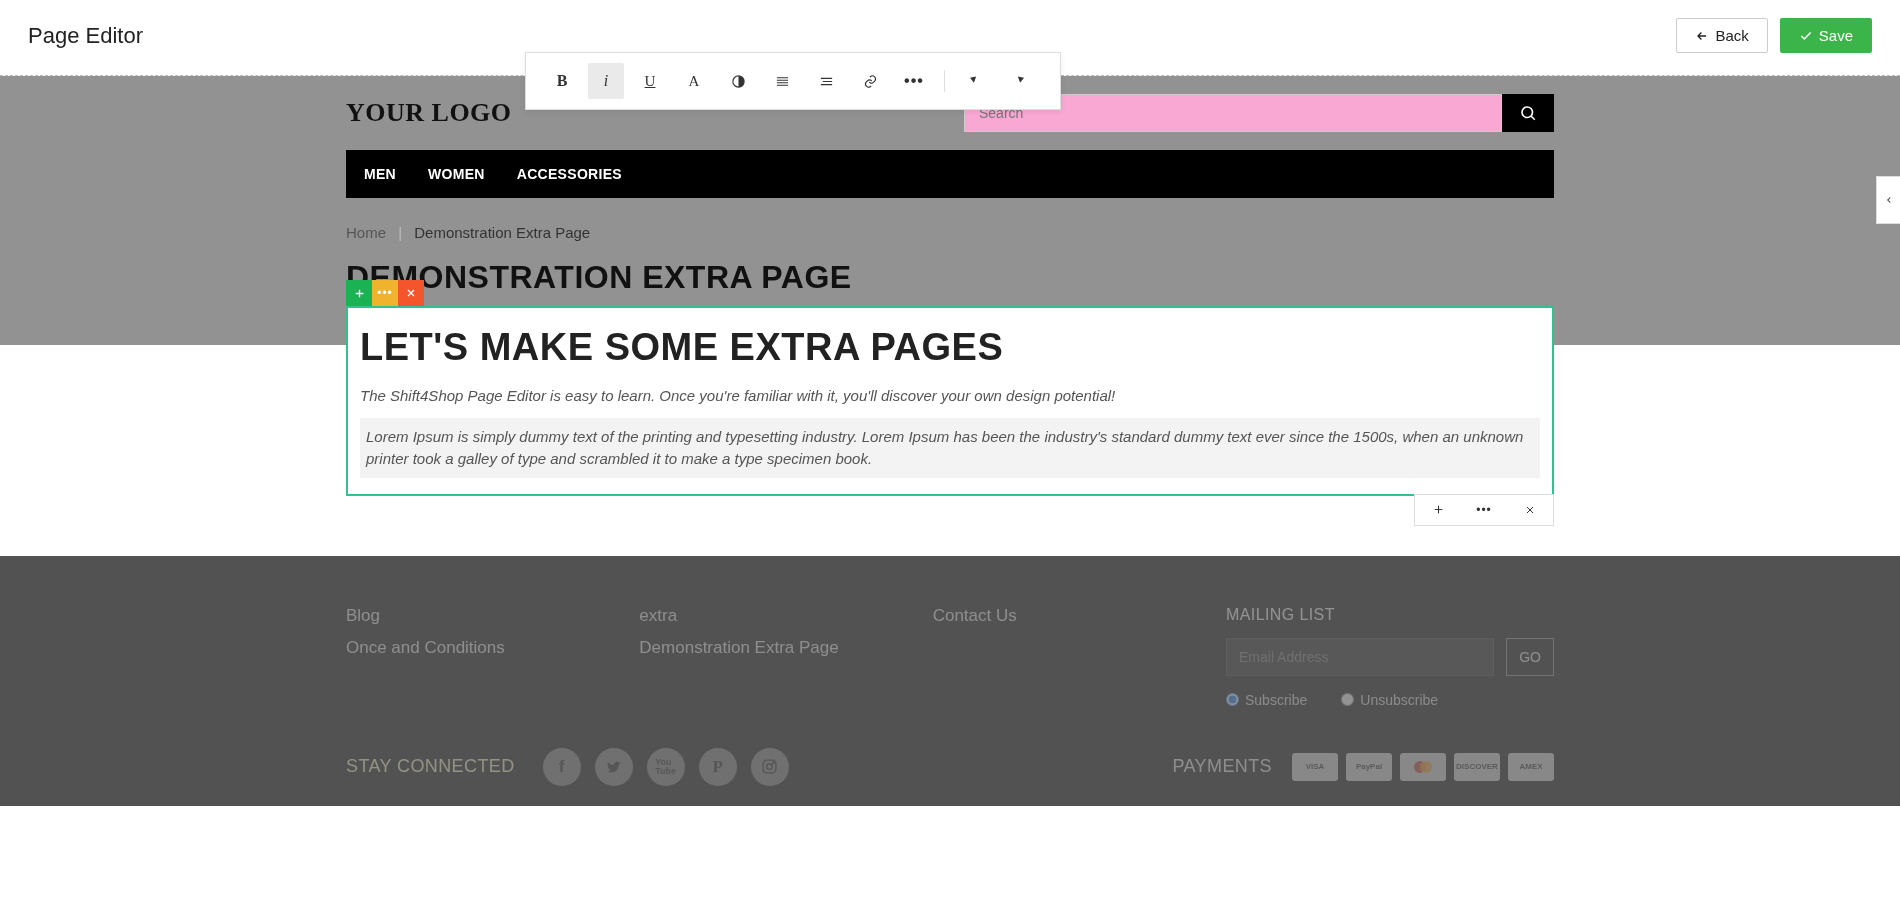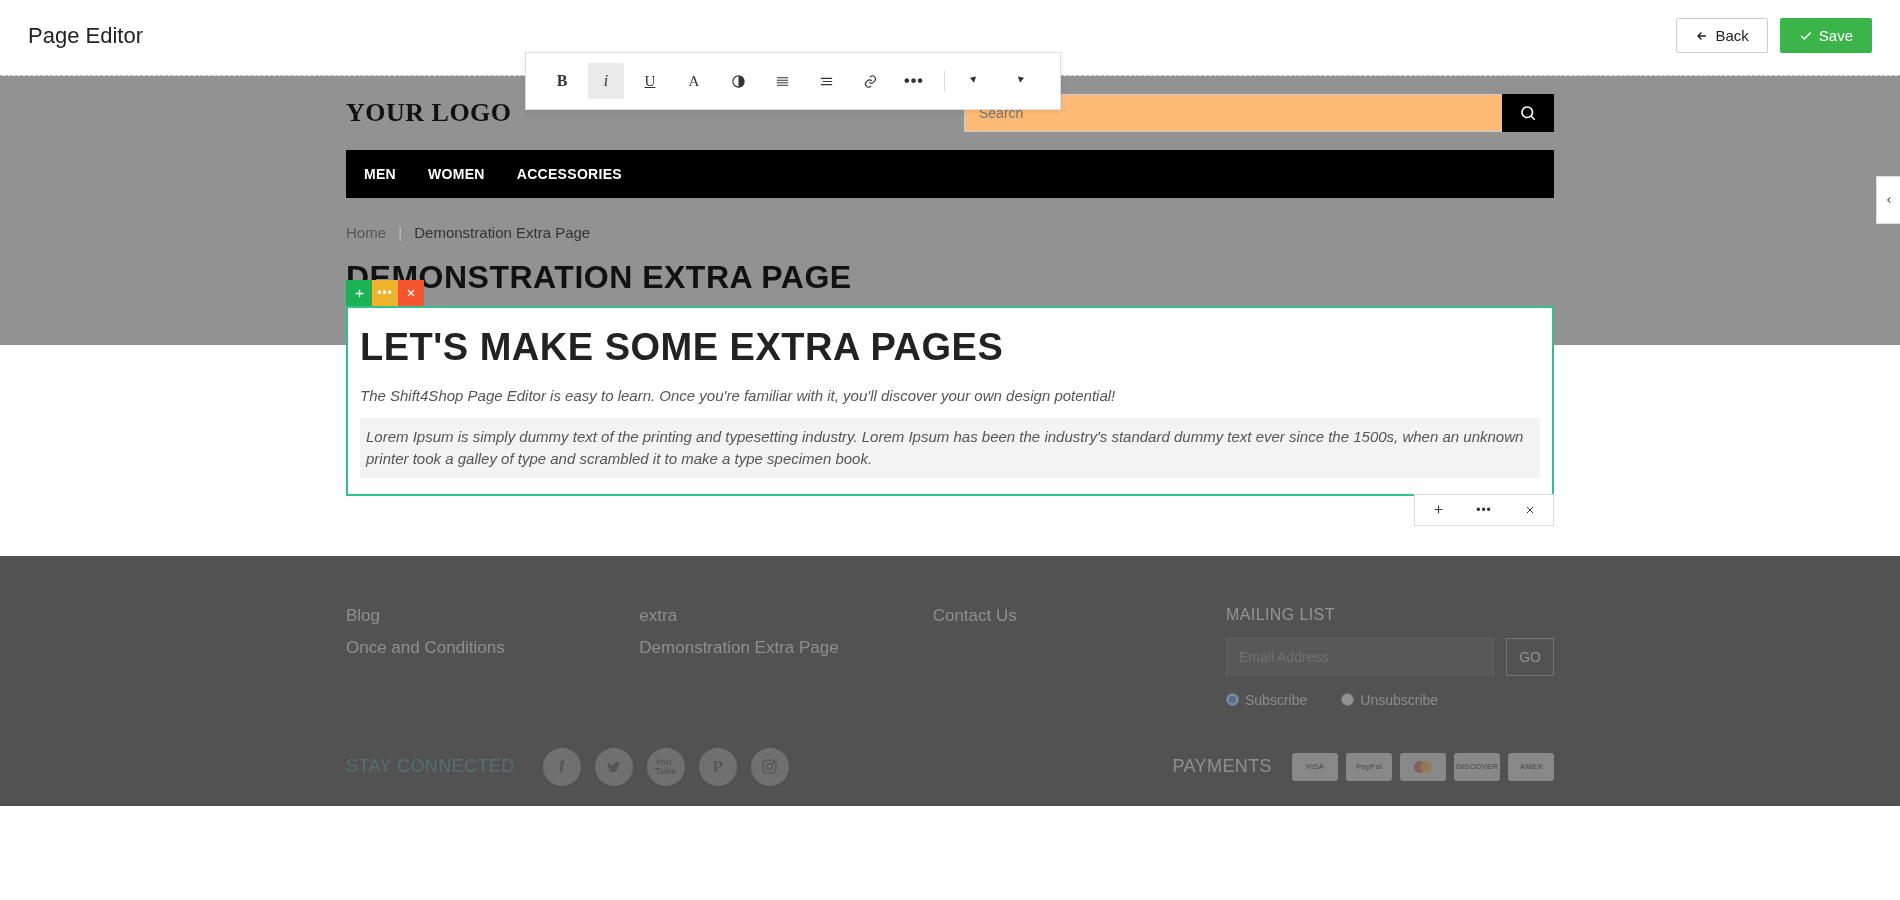--- a/index.html
+++ b/index.html
@@ -21,21 +21,21 @@
 .preview-wrapper { position: relative; background: #fff; }
 .preview-dim { position: absolute; left: 0; right: 0; background: rgba(140,140,140,0.95); z-index: 1; }
 .preview-dim.top { top: 0; height: 269px; }
 .preview-content { position: relative; z-index: 2; }
 .page-inner { max-width: 1208px; margin: 0 auto; }
 
 
 .site-header-row { display: flex; align-items: center; gap: 40px; padding: 18px 0; }
 .logo { font-family: Georgia, 'Times New Roman', serif; font-weight: 700; font-size: 26px; letter-spacing: 0.5px; color: #111; }
 .search-wrap { flex: 1; display: flex; max-width: 590px; margin-left: auto; }
-.search-input { flex: 1; padding: 10px 14px; border: 1px solid #ccc; background: #fdba74; font-size: 14px; color: #333; }
+.search-input { flex: 1; padding: 10px 14px; border: 1px solid #ccc; background: #f9a8d4; font-size: 14px; color: #333; }
 .search-btn { width: 52px; background: #000; border: none; display: flex; align-items: center; justify-content: center; cursor: pointer; }
 
 
 .nav-bar { background: #000; display: flex; gap: 32px; padding: 16px 18px; }
 .nav-item { color: #fff; font-size: 14px; font-weight: 600; letter-spacing: 0.3px; cursor: pointer; }
 
 
 .breadcrumb { padding: 26px 0 18px 0; font-size: 15px; color: #555; }
 .crumb-link { color: #555; }
 .crumb-sep { margin: 0 8px; color: #bbb; }
@@ -63,21 +63,21 @@
 .footer-dim { position: absolute; inset: 0; background: rgba(110,110,110,0.75); z-index: 3; pointer-events: none; }
 .footer-inner { max-width: 1208px; margin: 0 auto; display: grid; grid-template-columns: 1fr 1fr 1fr 1.2fr; gap: 20px; position: relative; z-index: 1; }
 .footer-col a, .footer-link { display: block; color: #e9e9e9; text-decoration: none; font-size: 17px; margin-bottom: 12px; }
 .mailing-title { font-size: 16px; font-weight: 500; letter-spacing: 0.4px; margin-bottom: 14px; }
 .mailing-row { display: flex; gap: 12px; margin-bottom: 16px; }
 .mailing-input { flex: 1; padding: 10px 12px; background: #1a1a1a; border: 1px solid #333; color: #aaa; font-size: 14px; }
 .mailing-go { padding: 10px 12px; background: transparent; border: 1px solid #888; color: #eee; font-size: 14px; cursor: pointer; }
 .radio-row { display: flex; gap: 34px; align-items: center; font-size: 14px; color: #ddd; }
 .radio-item { display: flex; align-items: center; gap: 6px; }
 .footer-bottom { max-width: 1208px; margin: 40px auto 0; display: flex; align-items: center; justify-content: space-between; position: relative; z-index: 1; }
-.stay-connected { font-size: 18px; letter-spacing: 0.4px; color: #0f766e; }
+.stay-connected { font-size: 18px; letter-spacing: 0.4px; color: #fef9c3; }
 .social-icons { display: flex; gap: 14px; margin-left: 28px; }
 .social-circle { width: 38px; height: 38px; border-radius: 50%; background: #7a7a7a; display: flex; align-items: center; justify-content: center; color: #111; font-size: 17px; font-weight: 700; cursor: pointer; }
 .payments-label { font-size: 18px; letter-spacing: 0.4px; color: #e9e9e9; margin-right: 20px; }
 .payment-badges { display: flex; gap: 8px; }
 .badge { width: 46px; height: 28px; background: #d8d8d8; border-radius: 3px; display: flex; align-items: center; justify-content: center; font-size: 8px; font-weight: 700; color: #222; text-align: center; line-height: 1; }
 .footer-left { display: flex; align-items: center; }
 .footer-right { display: flex; align-items: center; }
 
 
 .format-toolbar { position: absolute; top: 52px; left: 525px; width: 536px; background: #fff; border: 1px solid #ddd; box-shadow: 0 2px 6px rgba(0,0,0,0.08); display: flex; align-items: center; padding: 10px 14px; z-index: 50; }

